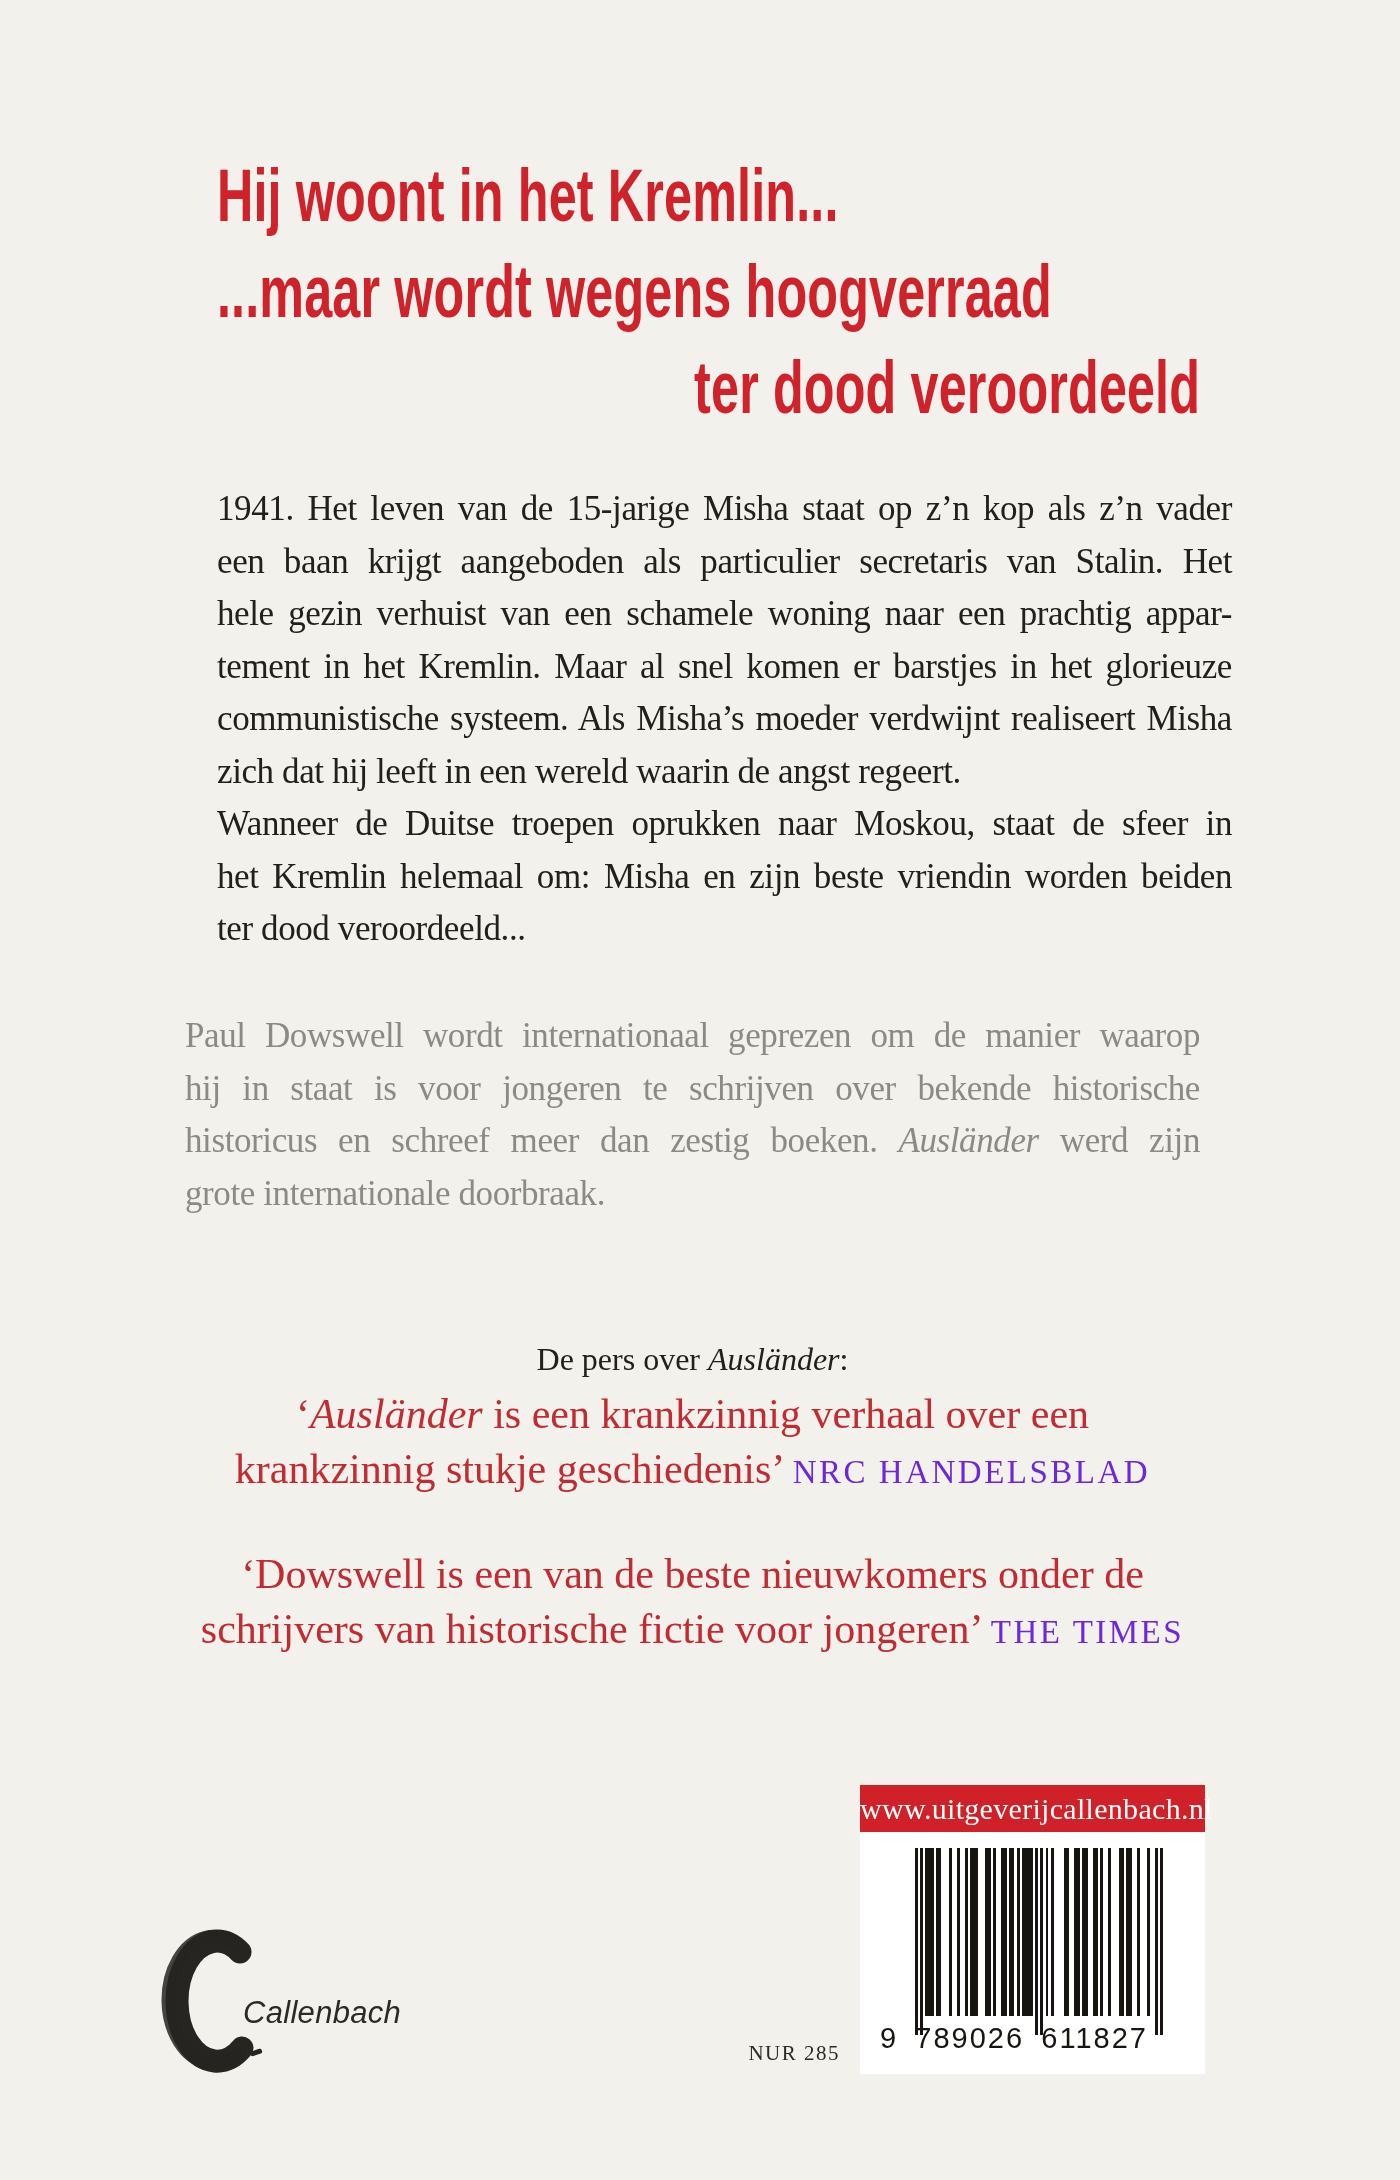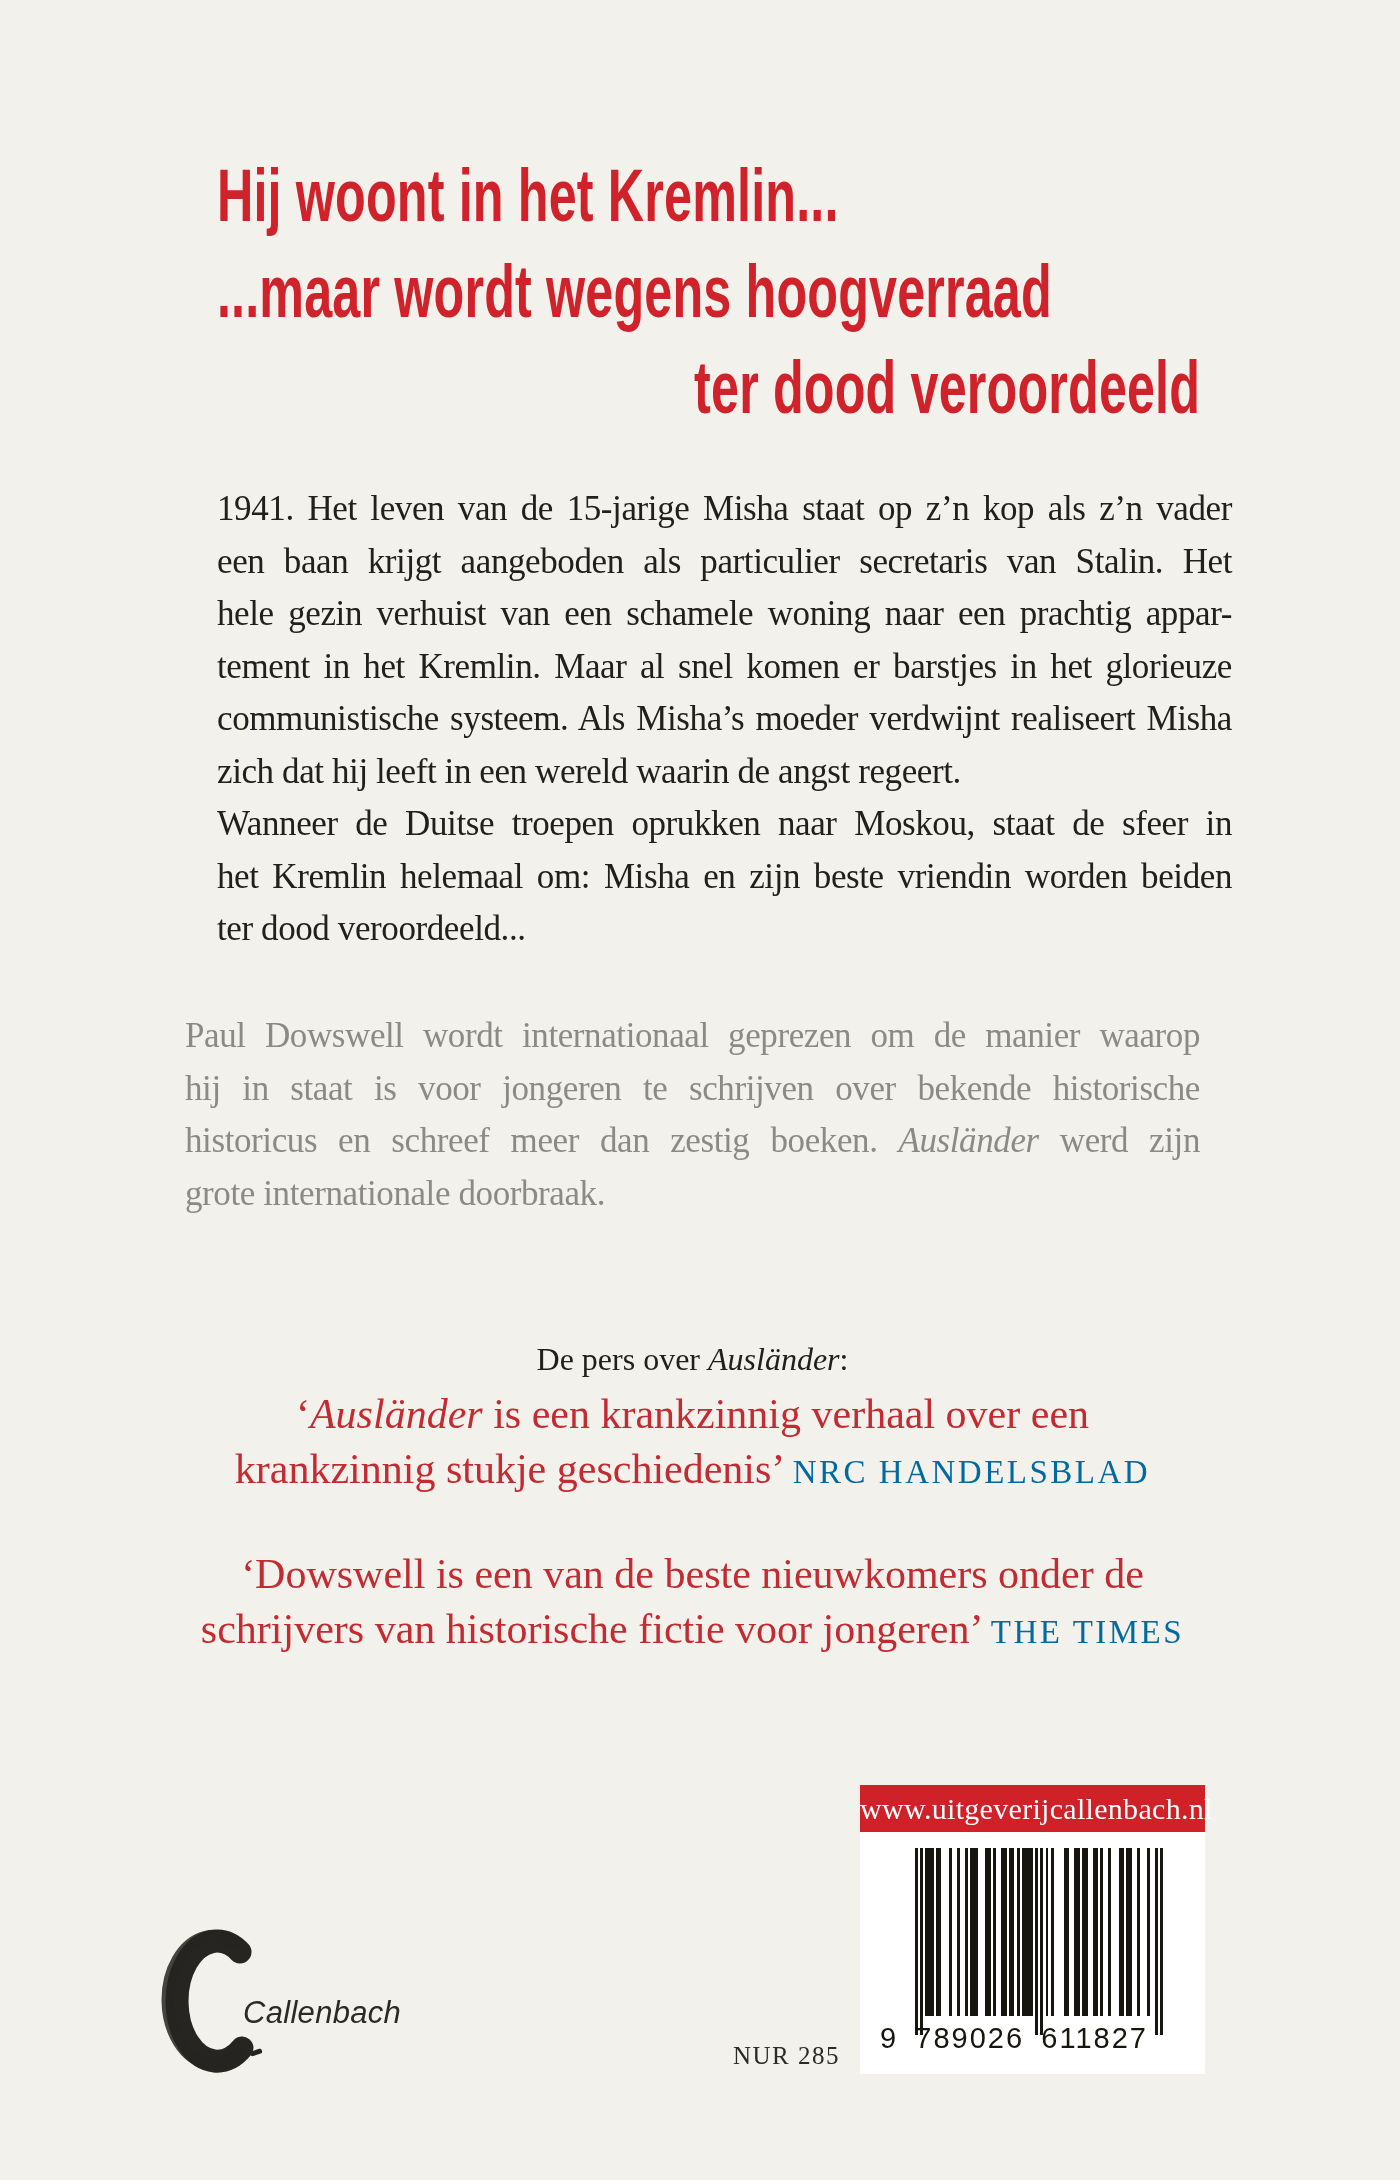--- a/index.html
+++ b/index.html
@@ -52,37 +52,37 @@
   .press{
     position:absolute;left:185px;width:1015px;
     text-align:center;
   }
   #press-header{top:1332px;font-size:32px;line-height:55px;color:#21201d;}
   .press-quote{font-size:42px;line-height:55px;color:#c22b31;}
   #quote-nrc{top:1387px;}
   #quote-times{top:1547px;}
   .press em{font-style:italic;}
   .press .src{
-    color:#0369a1;
+    color:#6d28d9;
     font-size:33px;
     letter-spacing:2.5px;
   }
 
   
   #logo-mark{position:absolute;left:158px;top:1924px;width:110px;height:156px;}
   #logo-text{
     position:absolute;left:243px;top:1997px;
     font-family:"Liberation Sans", sans-serif;
     font-size:31px;line-height:1;
     color:#2a2a26;letter-spacing:0.3px;font-style:italic;
   }
   #nur{
     position:absolute;left:640px;top:2043px;width:200px;
     text-align:right;
-    font-size:25px;line-height:1;
+    font-size:21px;line-height:1;
     letter-spacing:1.5px;
     color:#2a2a26;
   }
 
   
   #website-banner{
     position:absolute;left:860px;top:1785px;width:345px;height:47px;
     background:#cf2127;
     color:#ffffff;
     font-size:30px;line-height:47px;

